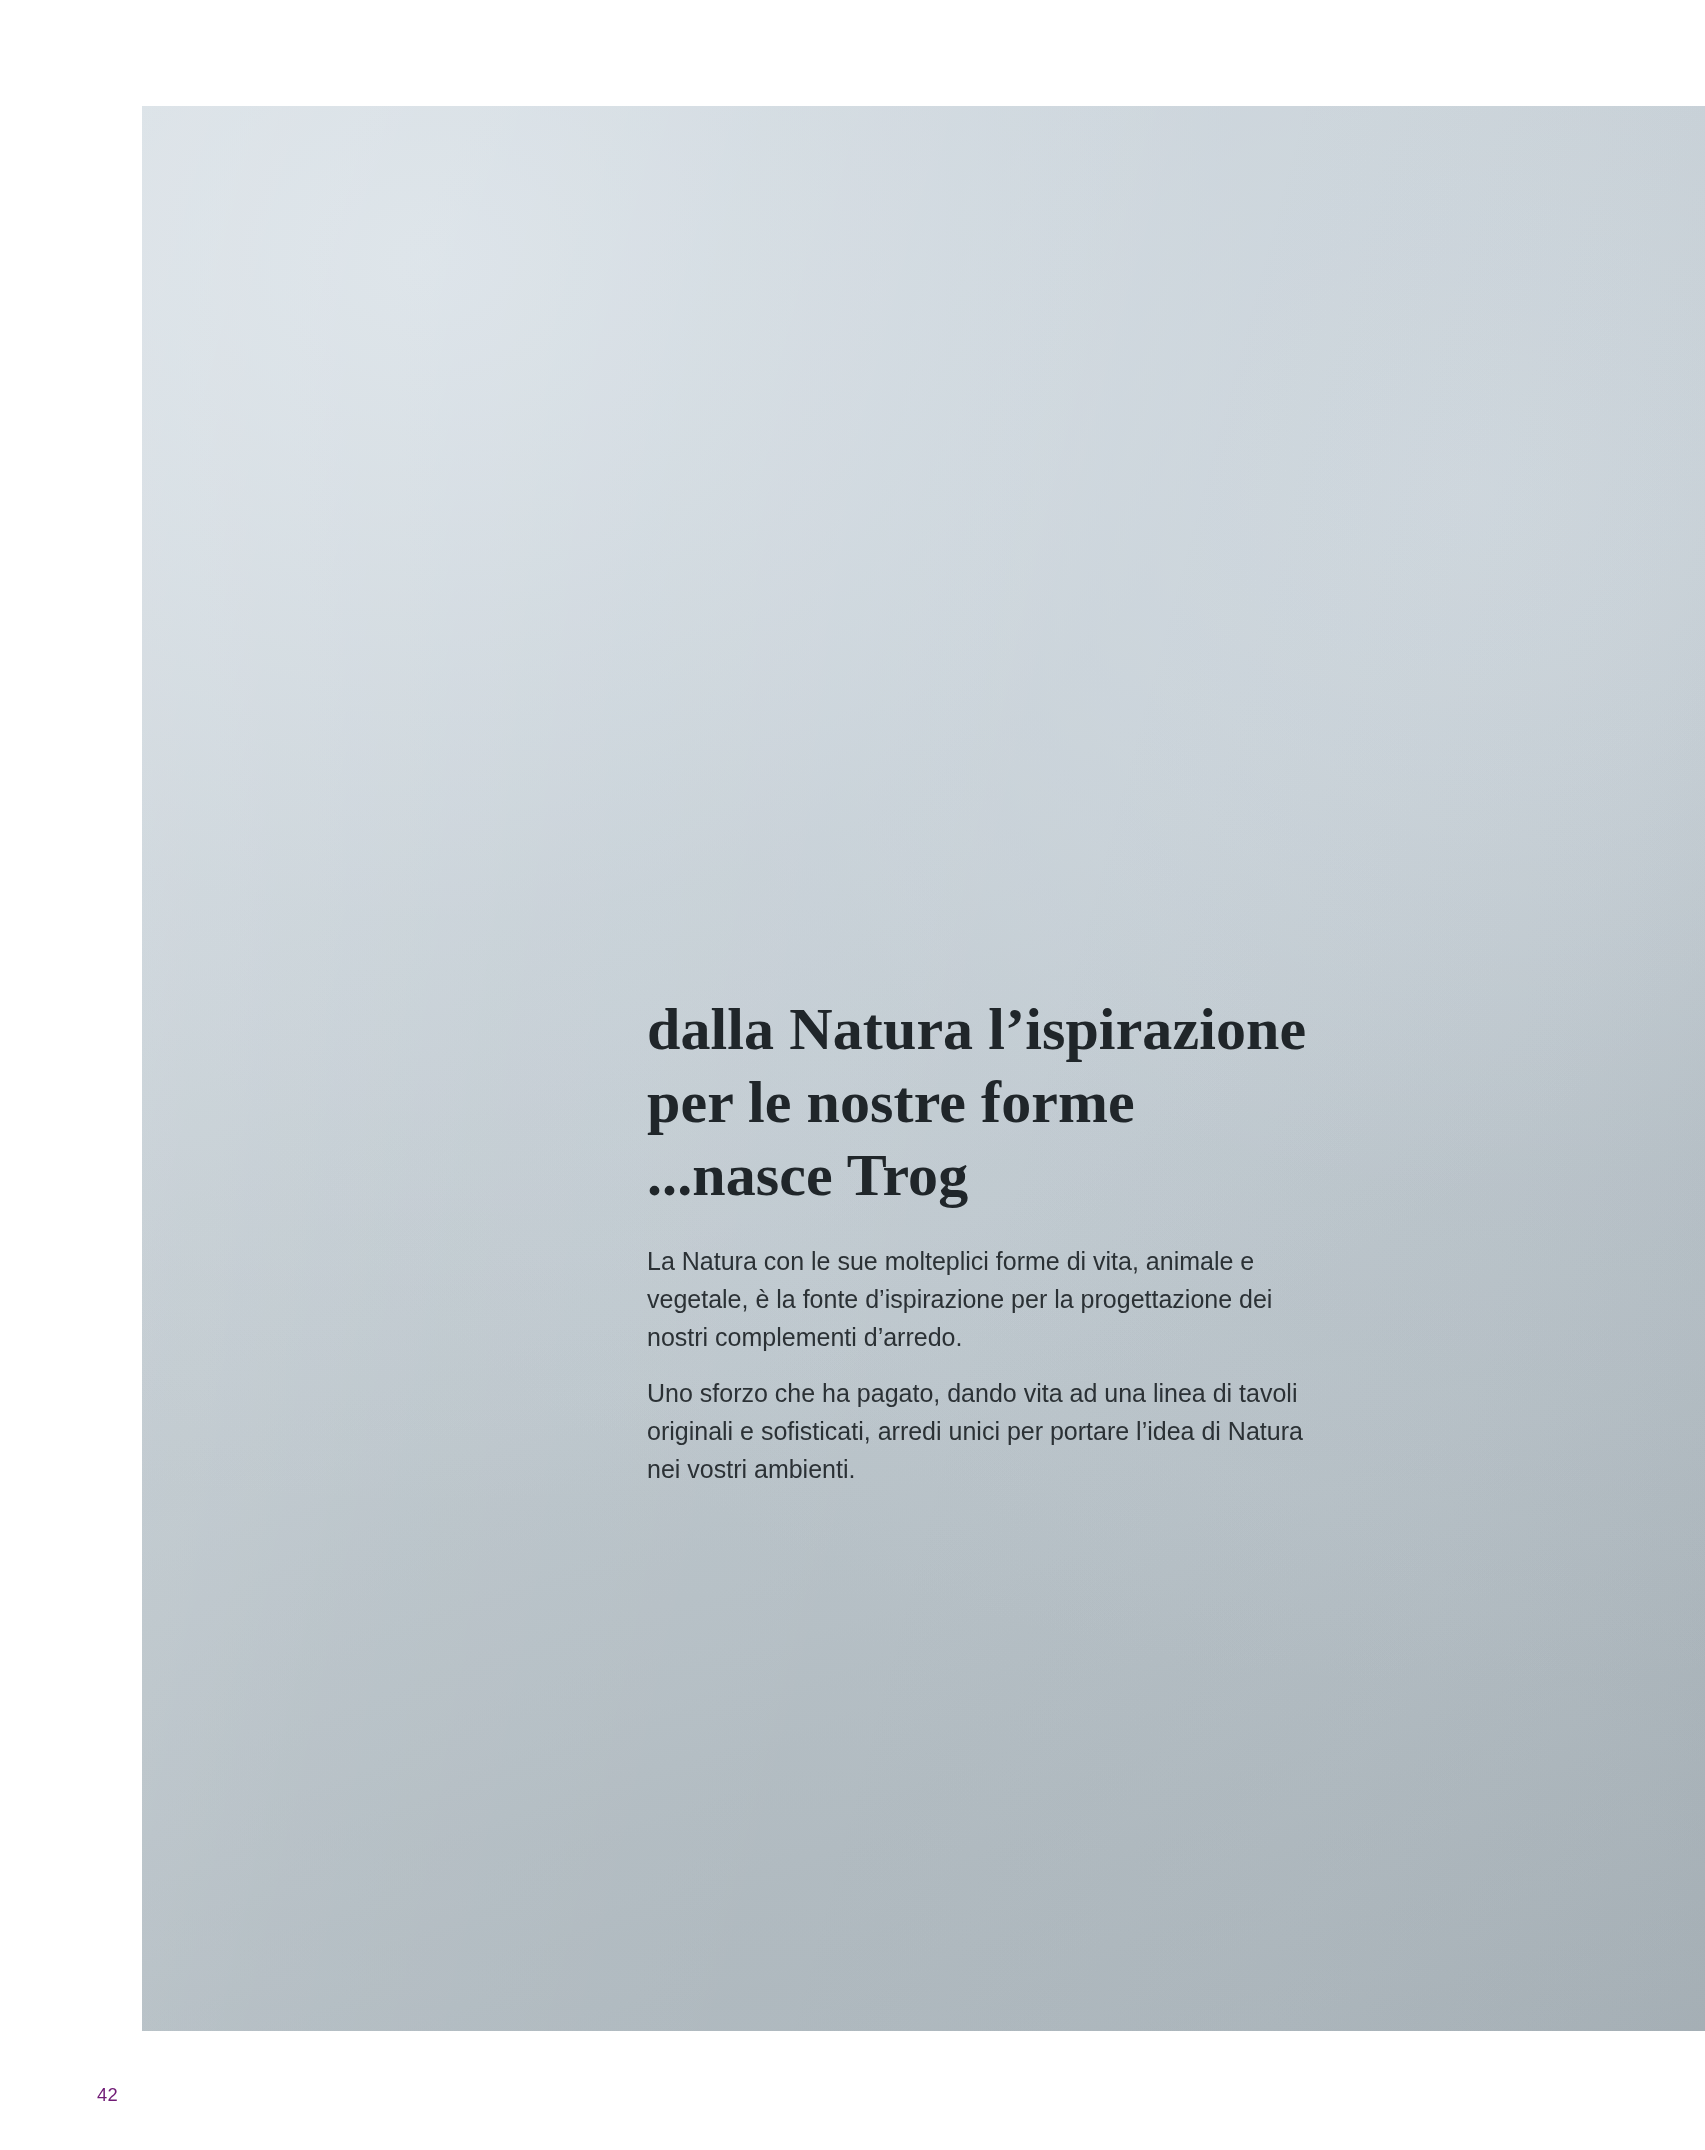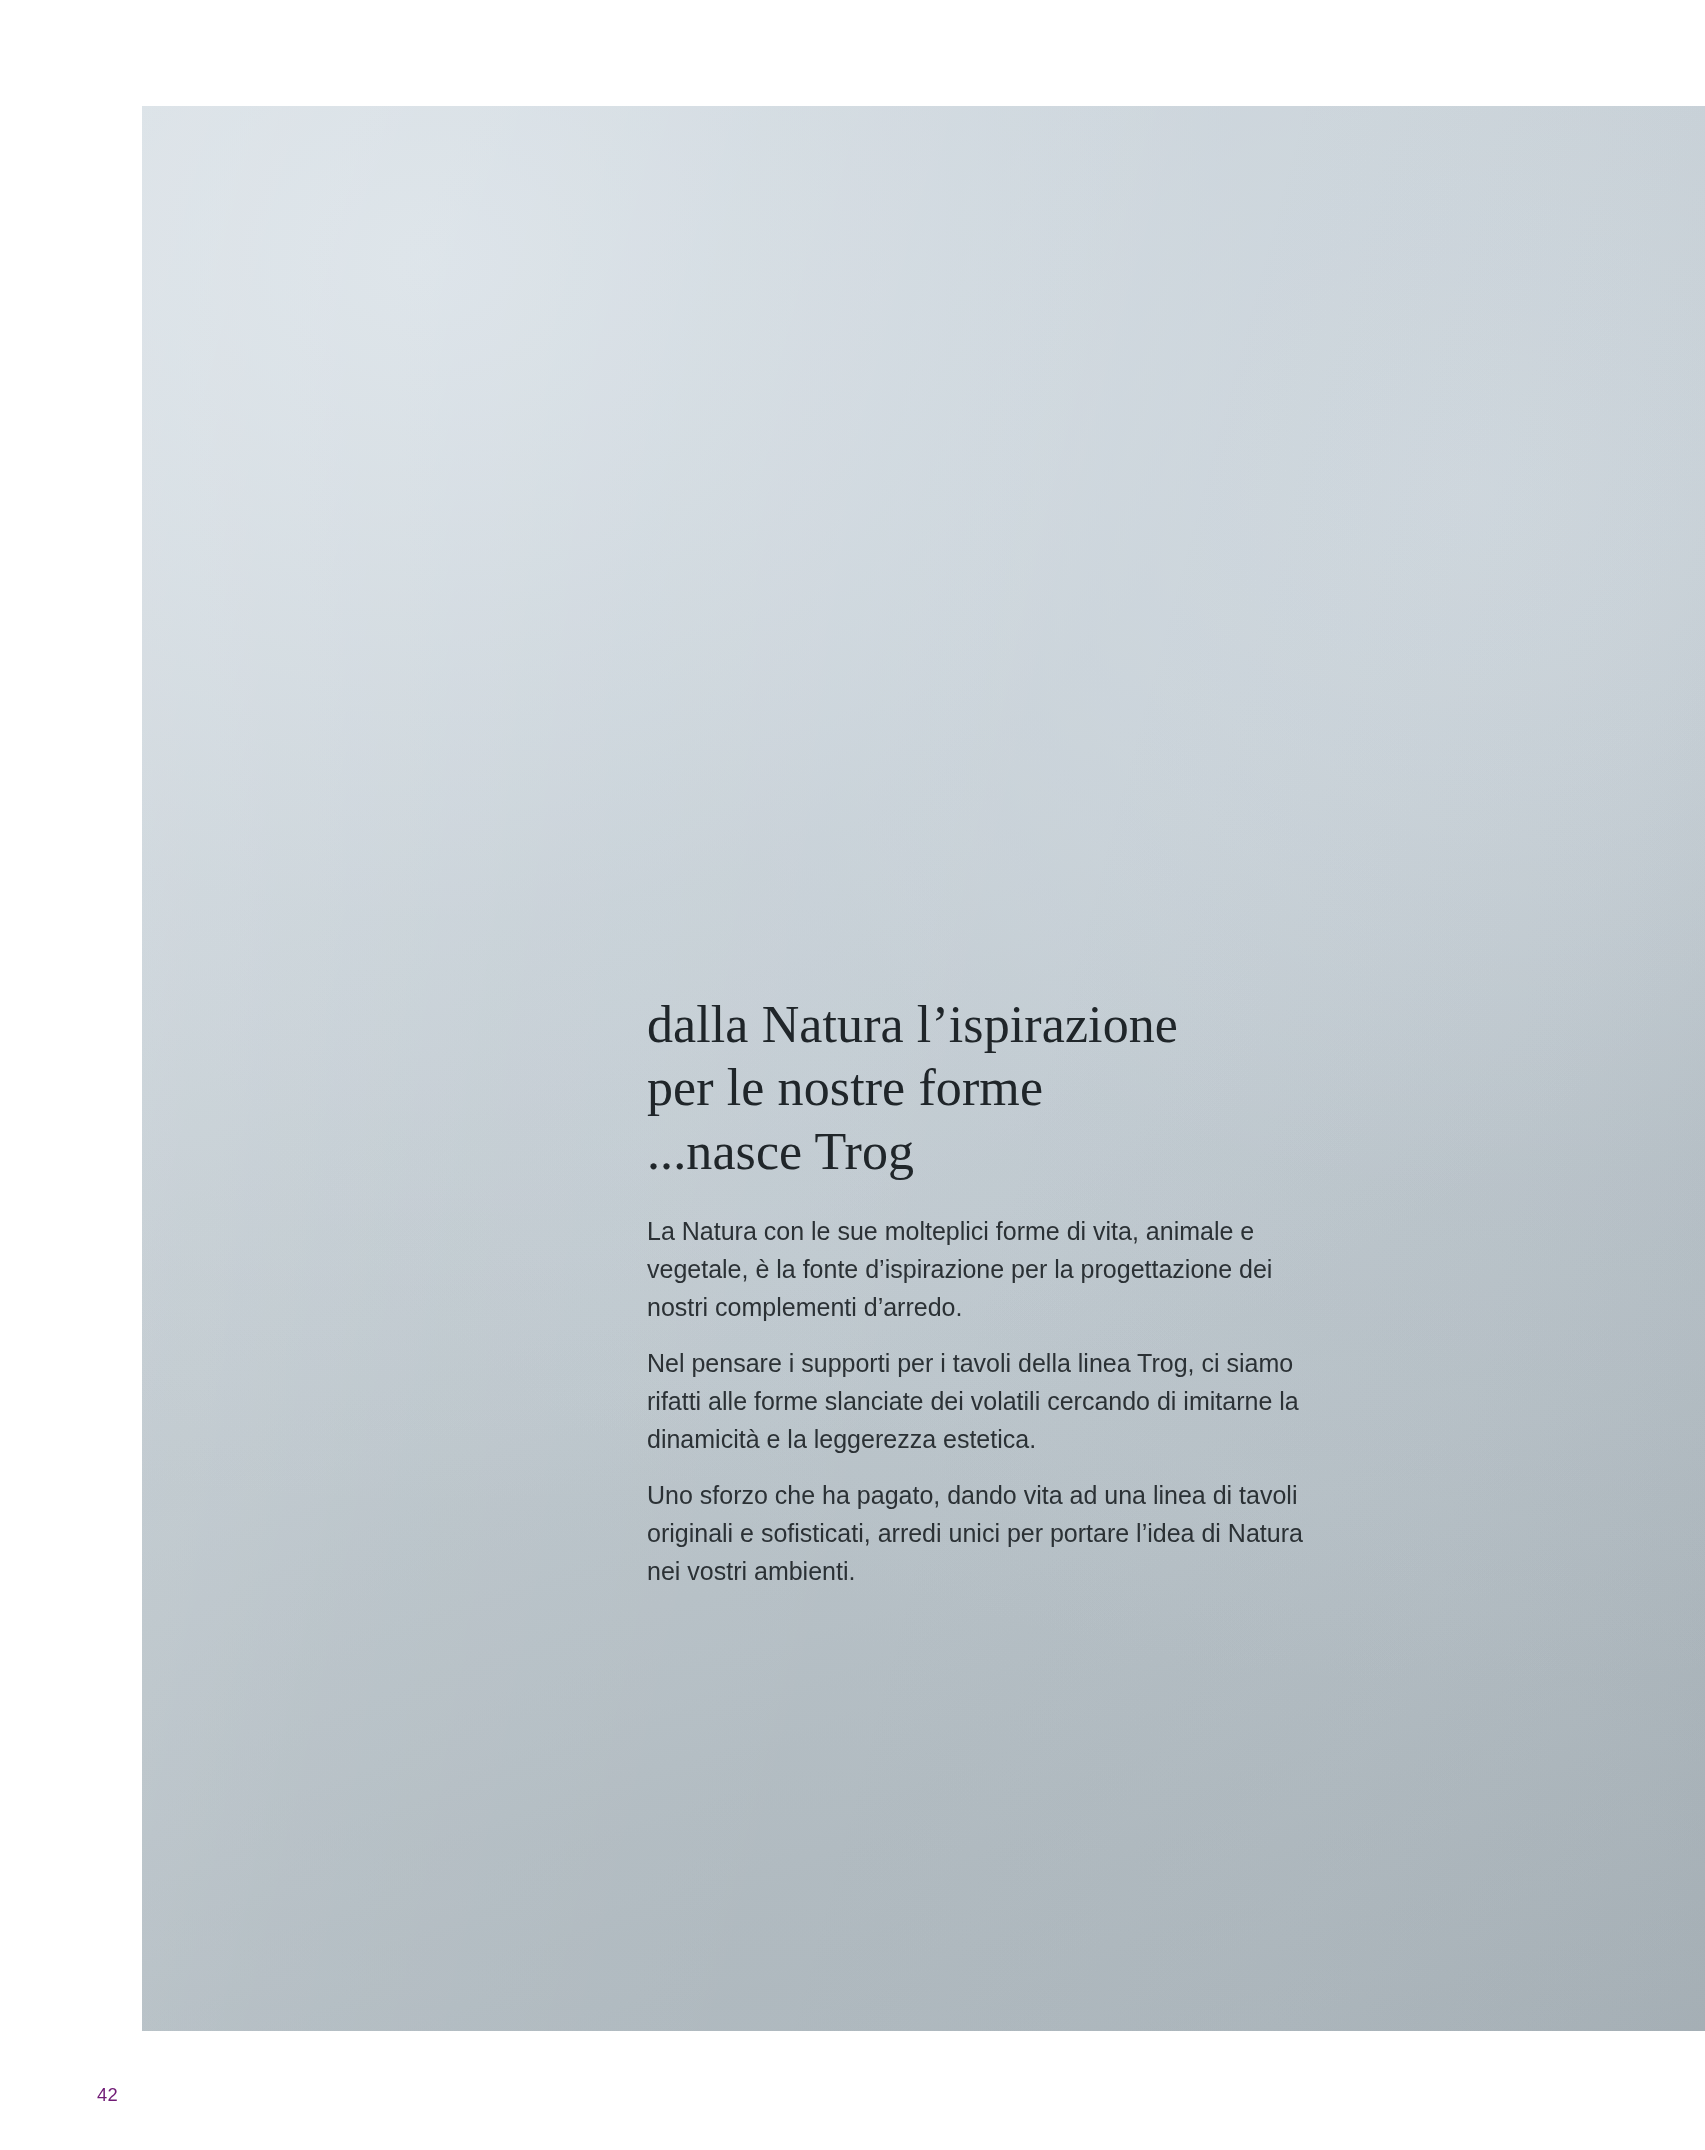--- a/index.html
+++ b/index.html
@@ -41,24 +41,24 @@
   .text-block {
     position: absolute;
     left: 505px;
     top: 887px;
     width: 750px;
     z-index: 3;
   }
 
   .headline {
     font-family: "Liberation Serif", serif;
-    font-size: 52px;
+    font-size: 60px;
     line-height: 1.22;
     color: #20262a;
-    font-weight: 400;
+    font-weight: 700;
     letter-spacing: 0.1px;
     margin: 0 0 29px 0;
     white-space: pre-line;
   }
 
   .para {
     font-family: "Liberation Sans", sans-serif;
     font-size: 25px;
     line-height: 1.52;
     color: #2b3135;
@@ -79,19 +79,18 @@
 </style>
 </head>
 <body>
 
 <div class="photo-panel">
   <div class="text-block">
     <h1 class="headline">dalla Natura l’ispirazione
 per le nostre forme
 ...nasce Trog</h1>
     <p class="para">La Natura con le sue molteplici forme di vita, animale e vegetale, è la fonte d’ispirazione per la progettazione dei nostri complementi d’arredo.</p>
-    <p class="para">Nel pensare i supporti per i tavoli della linea Trog, ci siamo rifatti alle forme slanciate dei volatili cercando di imitarne la dinamicità e la leggerezza estetica.</p>
     <p class="para">Uno sforzo che ha pagato, dando vita ad una linea di tavoli originali e sofisticati, arredi unici per portare l’idea di Natura nei vostri ambienti.</p>
   </div>
 </div>
 
 <div class="page-number">42</div>
 
 
 </body></html>

